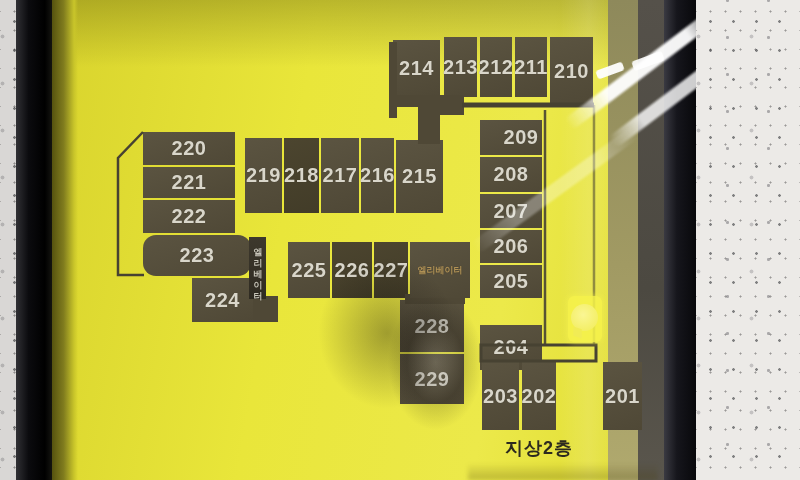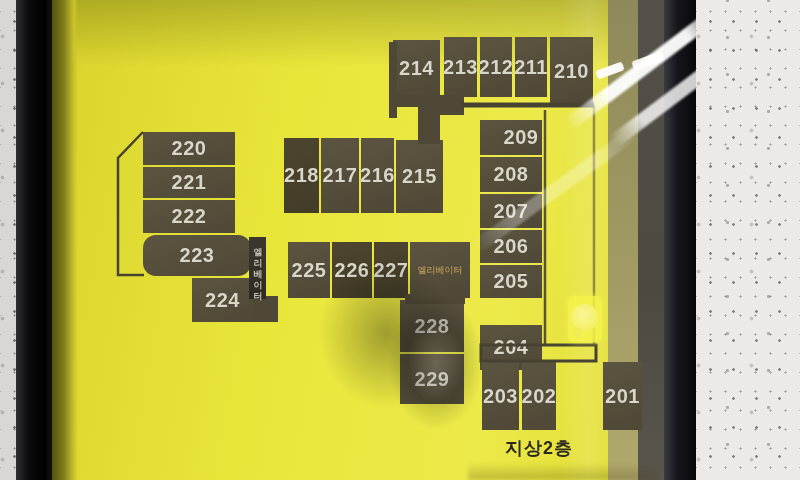--- a/index.html
+++ b/index.html
@@ -119,20 +119,23 @@
       </div>
       <div class="room" style="left: 143px; top: 200px; width: 92px; height: 33px;">
         <span>222</span>
       </div>
       <div class="room" style="left: 143px; top: 235px; width: 108px; height: 41px; border-radius: 13px;">
         <span>223</span>
       </div>
       <div class="room" style="left: 192px; top: 278px; width: 61px; height: 44px;">
         <span>224</span>
       </div>
+      <div class="room" style="left: 245px; top: 138px; width: 37px; height: 75px;">
+        <span>219</span>
+      </div>
       <div class="room dim" style="left: 284px; top: 138px; width: 35px; height: 75px;">
         <span>218</span>
       </div>
       <div class="room" style="left: 321px; top: 138px; width: 38px; height: 75px;">
         <span>217</span>
       </div>
       <div class="room" style="left: 361px; top: 138px; width: 33px; height: 75px;">
         <span>216</span>
       </div>
       <div class="room" style="left: 396px; top: 140px; width: 47px; height: 73px;">

